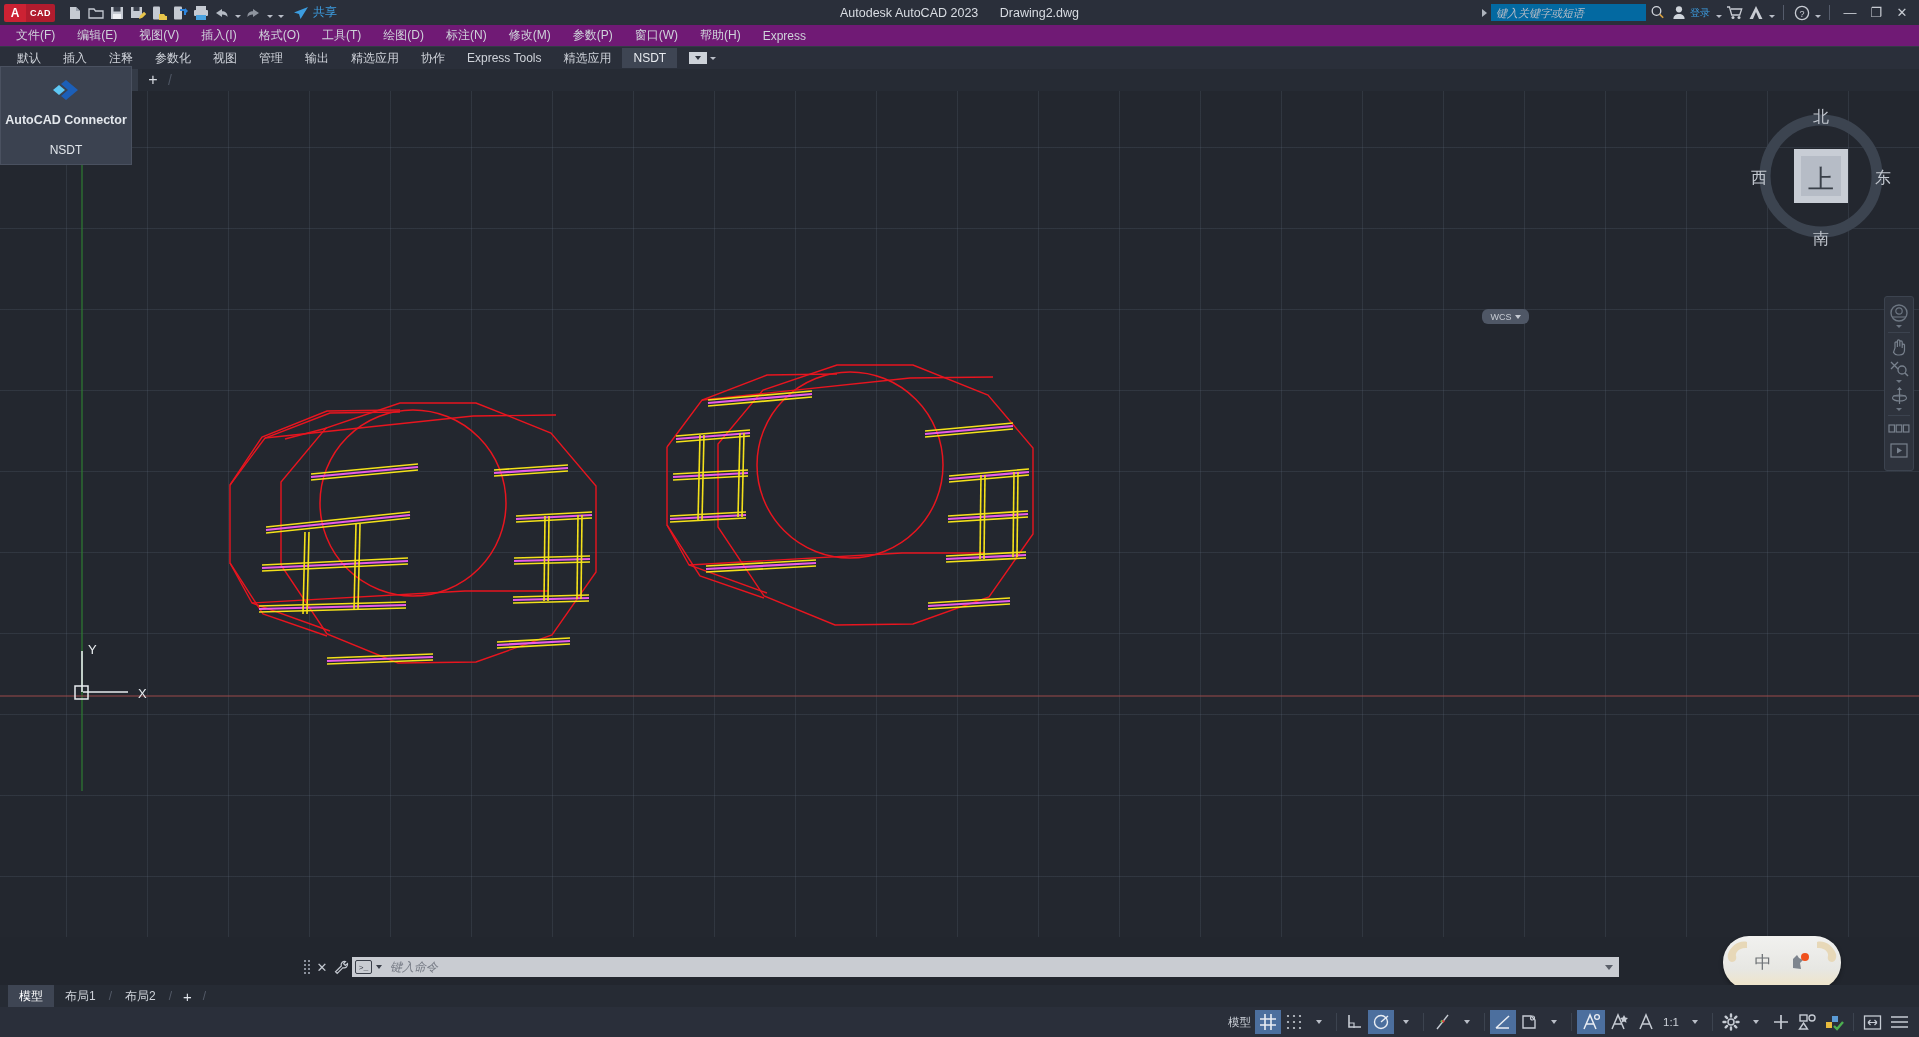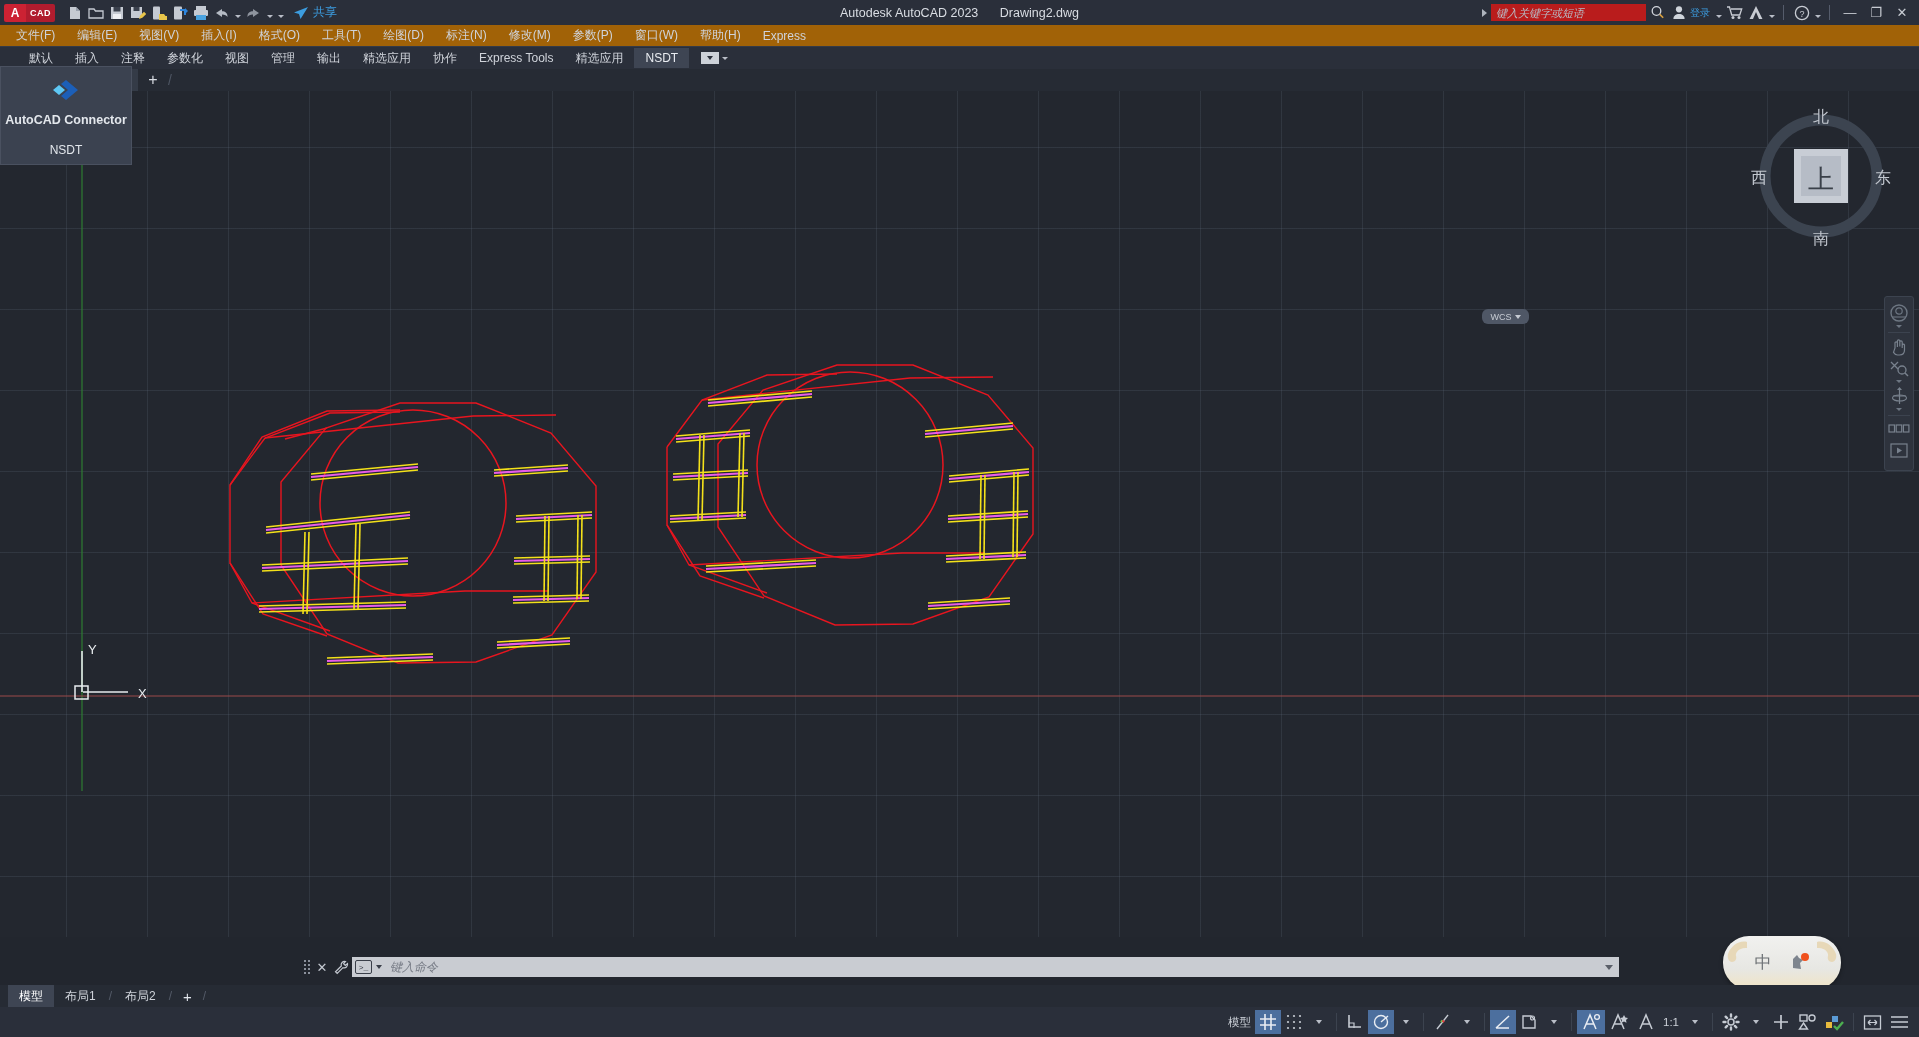--- a/index.html
+++ b/index.html
@@ -48,42 +48,42 @@
     font-size:12.5px; color:#d9dde3; pointer-events:none;
   }
   .title-center span { margin:0 9px; }
   .tb-right {
     position:absolute; right:0; top:0; height:25px; display:flex;
     align-items:center; gap:0px; padding-right:4px;
   }
   .search-wrap { display:flex; align-items:center; gap:4px; }
   .search-arrow { width:0;height:0;border-top:4px solid transparent;border-bottom:4px solid transparent;border-left:5px solid #aeb4bd; }
   .search-box {
-    width:155px; height:17px; background:#b91c1c; border:none;
+    width:155px; height:17px; background:#0369a1; border:none;
     color:#b7bcc6; font-size:11px; font-style:italic; padding:0 5px;
     font-family:"Liberation Sans", sans-serif;
   }
   .search-box::placeholder { color:#b7bcc6; font-style:italic; }
   .tb-icon { width:22px;height:25px;display:flex;align-items:center;justify-content:center; }
   .signin { color:#3c9de0; font-size:10px; margin-right:4px; }
   .vsep { width:1px; height:15px; background:#555c6b; margin:0 7px; }
   .wbtn { width:26px; height:25px; display:flex; align-items:center; justify-content:center; color:#c8ccd3; font-size:13px; }
 
   
   .menubar {
     position:absolute; left:0; top:25px; width:1919px; height:22px;
-    background:#a16207; display:flex; align-items:center; padding-left:5px;
+    background:#701a75; display:flex; align-items:center; padding-left:5px;
     border-bottom:1px solid #343a46;
   }
   .menu-item { font-size:12px; color:#cfd3da; padding:2px 11px; cursor:default; }
 
   
   .ribbon {
     position:absolute; left:0; top:47px; width:1919px; height:22px;
-    background:#2a2f3a; display:flex; align-items:center; padding-left:18px;
+    background:#2a2f3a; display:flex; align-items:center; padding-left:6px;
   }
   .rtab { font-size:12px; color:#cfd3da; padding:3px 11px; cursor:default; }
   .rtab.active { background:#3e4553; color:#e9ecf1; }
   .rtab-dd {
     margin-left:12px; display:flex; align-items:center; gap:3px;
   }
   .dd-box {
     width:18px; height:12px; background:#cdd2d9; display:flex;
     align-items:center; justify-content:center;
   }

